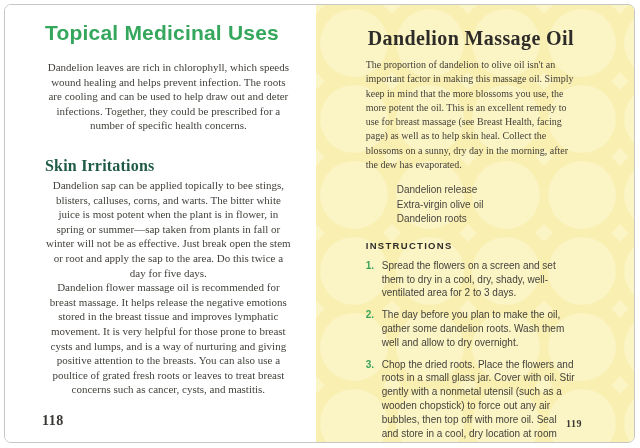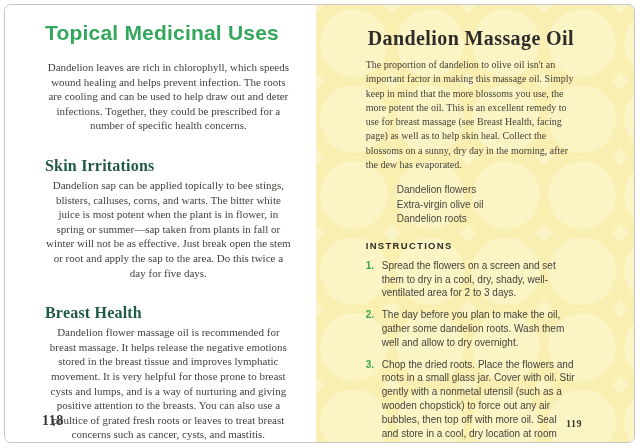--- a/index.html
+++ b/index.html
@@ -135,21 +135,20 @@
 
 <div class="spread">
 
   <div class="page-left">
     <h1 class="left-title">Topical Medicinal Uses</h1>
     <p class="body-text">Dandelion leaves are rich in chlorophyll, which speeds wound healing and helps prevent infection. The roots are cooling and can be used to help draw out and deter infections. Together, they could be prescribed for a number of specific health concerns.</p>
 
     <h2 class="section-heading">Skin Irritations</h2>
     <p class="body-text">Dandelion sap can be applied topically to bee stings, blisters, calluses, corns, and warts. The bitter white juice is most potent when the plant is in flower, in spring or summer—sap taken from plants in fall or winter will not be as effective. Just break open the stem or root and apply the sap to the area. Do this twice a day for five days.</p>
 
-    <h2 class="section-heading">Breast Health</h2>
     <p class="body-text">Dandelion flower massage oil is recommended for breast massage. It helps release the negative emotions stored in the breast tissue and improves lymphatic movement. It is very helpful for those prone to breast cysts and lumps, and is a way of nurturing and giving positive attention to the breasts. You can also use a poultice of grated fresh roots or leaves to treat breast concerns such as cancer, cysts, and mastitis.</p>
 
 
     <div class="page-num-left">118</div>
   </div>
 
   <div class="page-right">
     <svg class="pattern-svg" xmlns="http://www.w3.org/2000/svg">
       <defs>
         <pattern id="dotpat" width="76" height="76" patternUnits="userSpaceOnUse">
@@ -162,21 +161,21 @@
         </pattern>
       </defs>
       <rect width="100%" height="100%" fill="url(#dotpat)"></rect>
     </svg>
 
     <div class="right-content">
       <h1 class="right-title">Dandelion Massage Oil</h1>
       <p class="right-intro">The proportion of dandelion to olive oil isn't an important factor in making this massage oil. Simply keep in mind that the more blossoms you use, the more potent the oil. This is an excellent remedy to use for breast massage (see Breast Health, facing page) as well as to help skin heal. Collect the blossoms on a sunny, dry day in the morning, after the dew has evaporated.</p>
 
       <ul class="ingredients">
-        <li>Dandelion flowers</li>
+        <li>Dandelion release</li>
         <li>Extra-virgin olive oil</li>
         <li>Dandelion roots</li>
       </ul>
 
       <div class="instructions-label">INSTRUCTIONS</div>
 
       <ol class="steps">
         <li class="step">
           <span class="step-num">1.</span>
           <span class="step-text">Spread the flowers on a screen and set them to dry in a cool, dry, shady, well-ventilated area for 2 to 3 days.</span>

